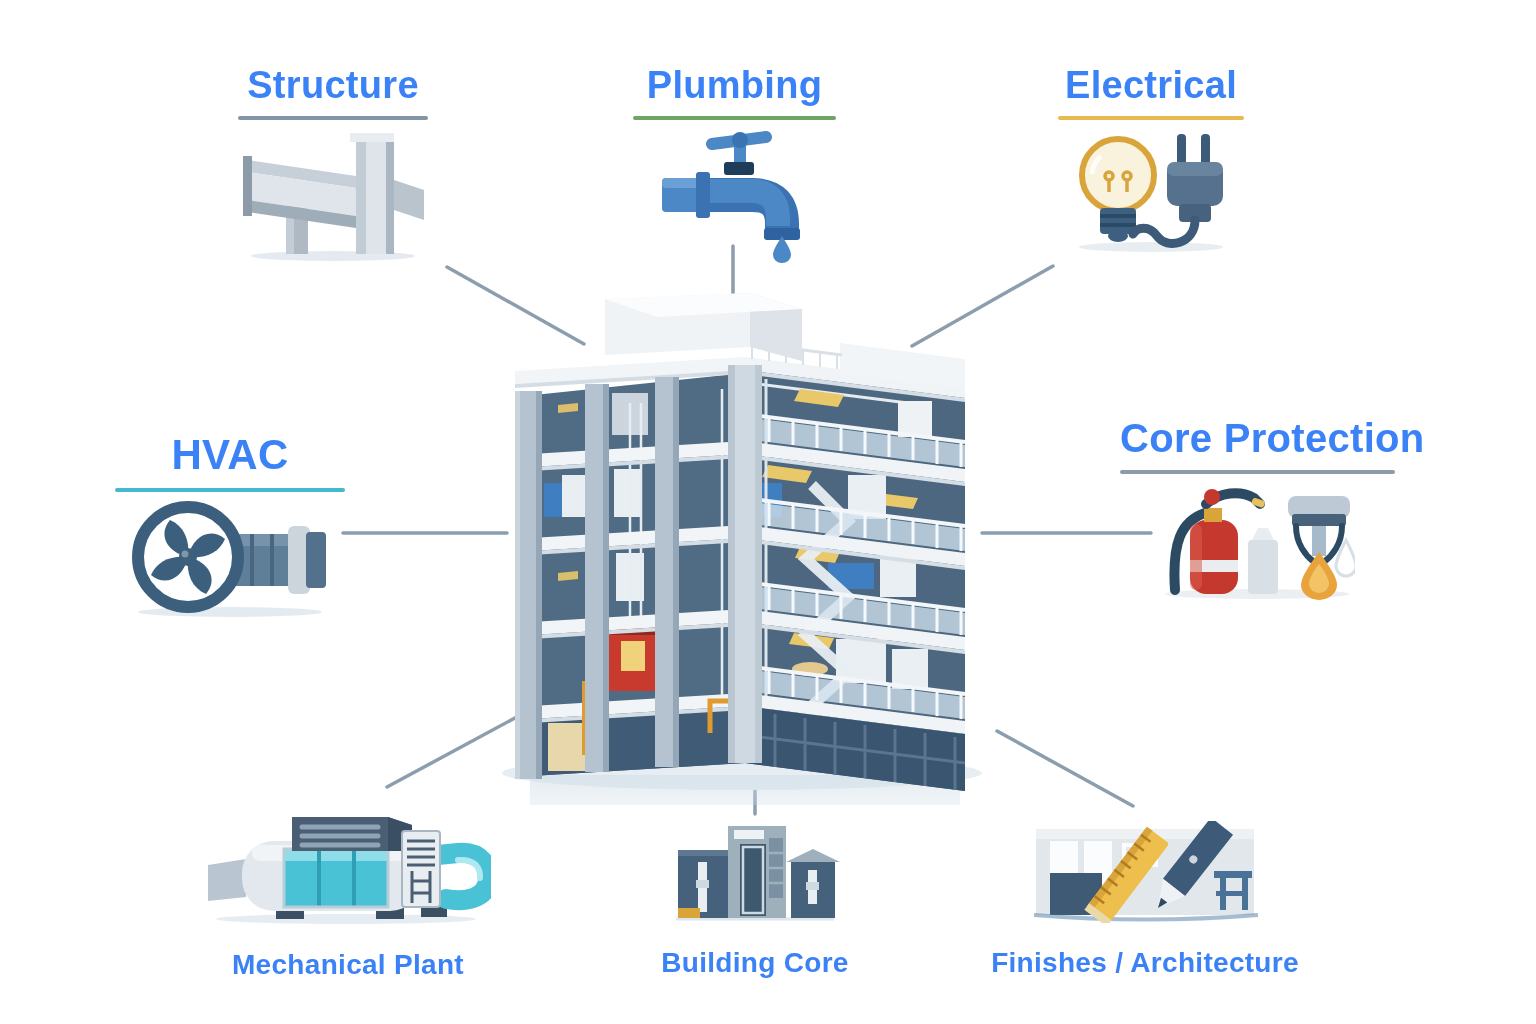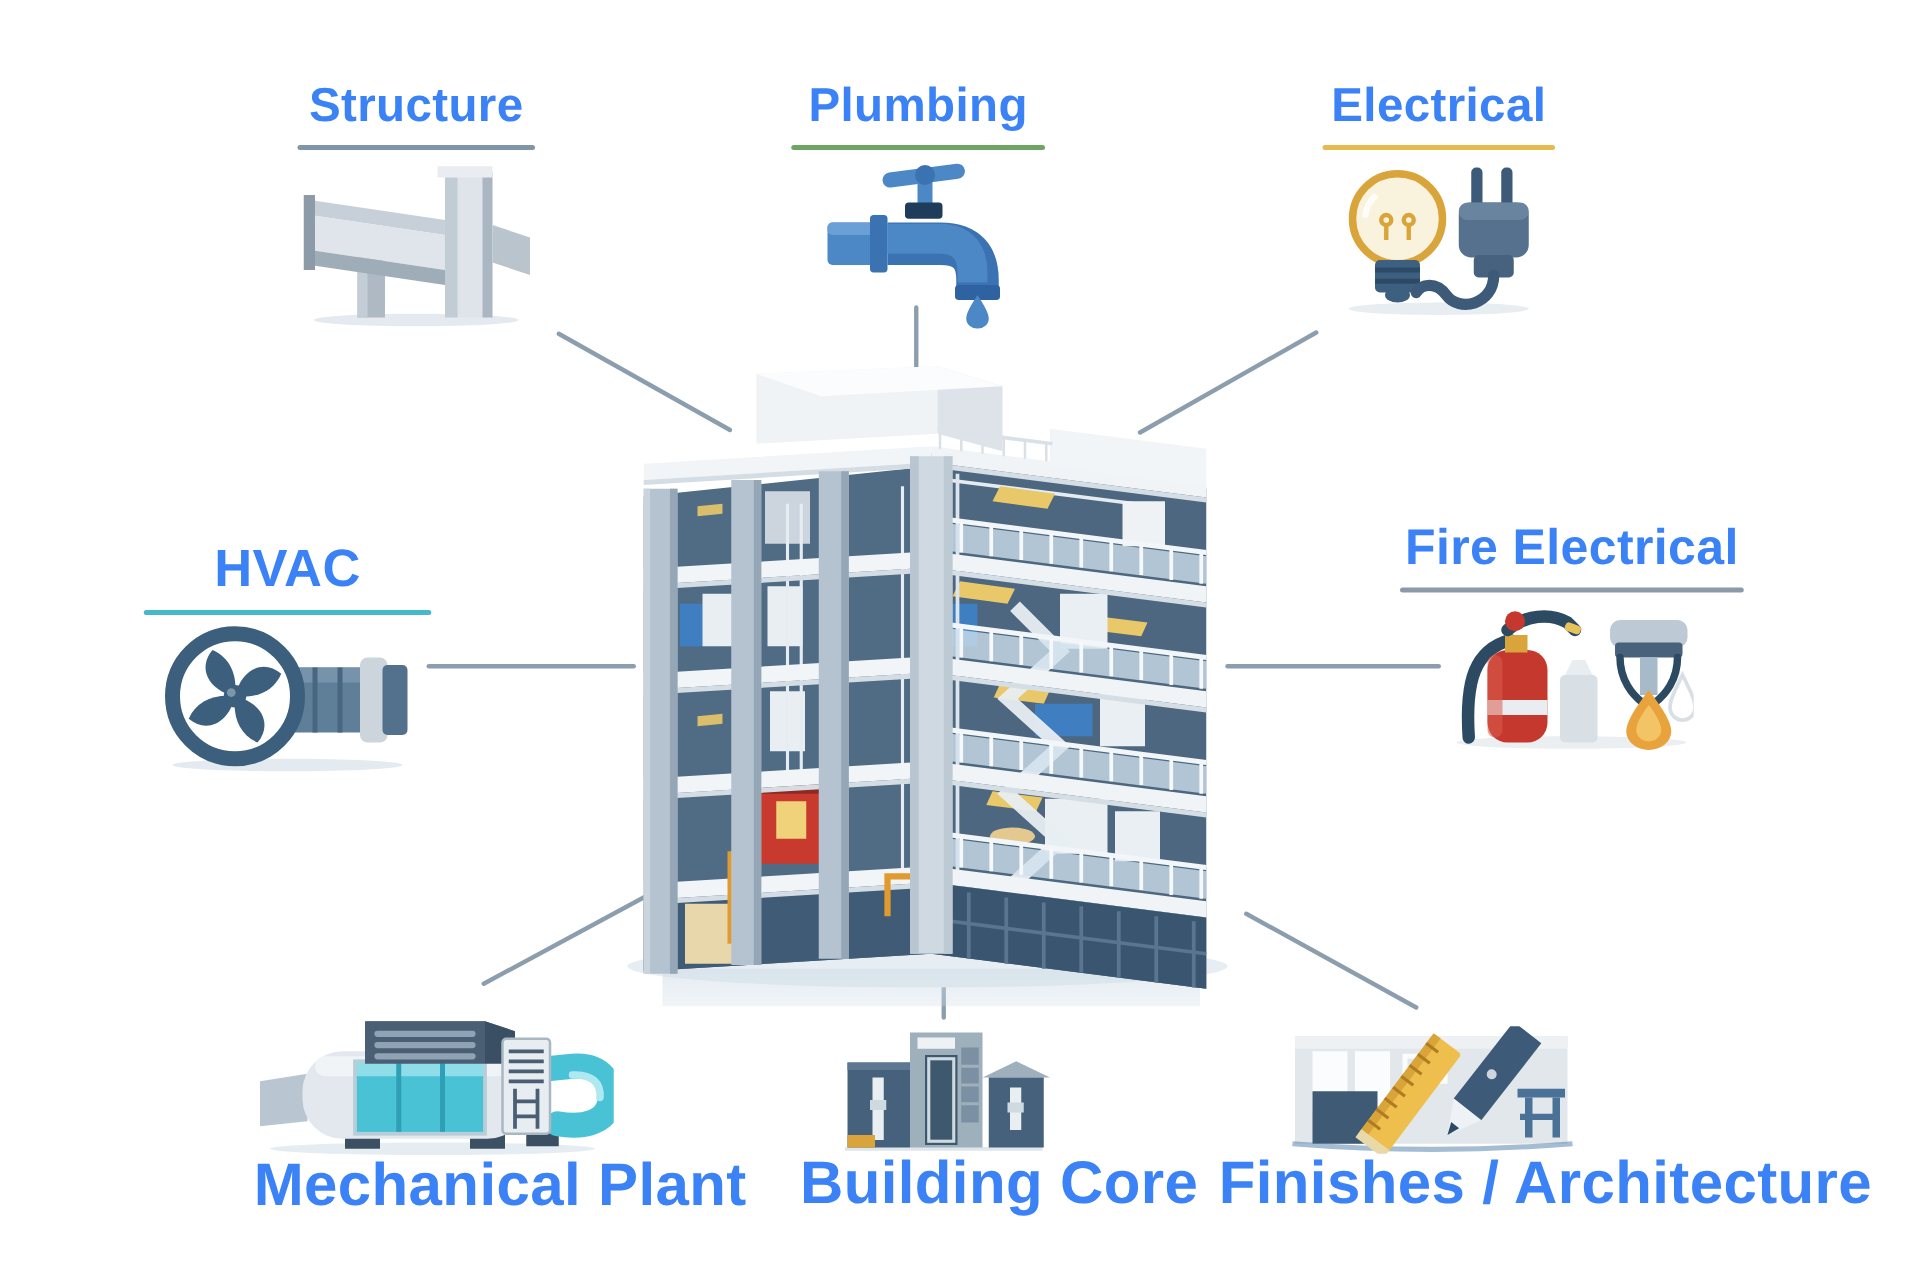--- a/index.html
+++ b/index.html
@@ -23,21 +23,21 @@
   
   #sys-structure  { left:238px;  top:62px;  width:190px; }
   #sys-plumbing   { left:633px;  top:62px;  width:203px;justify-content:flex-end; }
   #sys-electrical { left:1058px; top:62px;  width:186px; }
   
   #sys-hvac       { left:115px;  top:406px; width:230px; }
   #sys-hvac .sys-title { font-size:42px; line-height:50px;margin-top:24px; }
   #sys-fire       { left:1120px; top:414px; width:275px; }
   #sys-fire .sys-title { font-size:40px; line-height:48px; }
   
-  .sys-bottom .sys-title { font-size:48px; line-height:48px; }
+  .sys-bottom .sys-title { font-size:28px; line-height:48px; margin-top:16px; }
   #sys-mech { left:203px; top:795px; width:290px; }
   #sys-core { left:640px; top:812px; width:230px; }
   #sys-fin  { left:975px; top:813px; width:340px;justify-content:center; }
 
   .u-structure { background:#8096a8; }
   .u-plumbing  { background:#6fa564; }
   .u-electrical{ background:#e6ba4e; }
   .u-hvac      { background:#45b8cd; }
   .u-fire      { background:#8c9aa8; }
 </style>
@@ -308,21 +308,21 @@
           <path d="M58,57 C36,52 28,34 40,20 C54,26 60,40 58,57 Z" transform="rotate(180 58 57)"></path>
           <path d="M58,57 C36,52 28,34 40,20 C54,26 60,40 58,57 Z" transform="rotate(270 58 57)"></path>
         </g>
         <circle cx="58" cy="57" r="9" fill="#3b5f7c"></circle>
         <circle cx="55" cy="54" r="3.5" fill="#ffffff" opacity="0.35"></circle>
       </svg>
     </div>
   </div>
 
   <div class="sys" id="sys-fire">
-    <div class="sys-title">Fire Electrical</div>
+    <div class="sys-title">Core Protection</div>
     <div class="underline u-fire"></div>
     <div class="icon">
       <svg width="195" height="118" viewBox="0 0 195 118">
         <ellipse cx="97" cy="112" rx="92" ry="5" fill="#eceff2"></ellipse>
         <path d="M48,30 C20,38 12,62 15,108" stroke="#2d4a63" stroke-width="10" fill="none" stroke-linecap="round"></path>
         <rect x="88" y="58" width="30" height="54" rx="4" fill="#d8dfe5"></rect>
         <polygon points="92,58 114,58 108,46 98,46" fill="#e8edf1"></polygon>
         <rect x="30" y="38" width="48" height="74" rx="16" fill="#c5382e"></rect>
         <rect x="30" y="78" width="48" height="12" fill="#e9edf0"></rect>
         <rect x="30" y="42" width="12" height="66" rx="6" fill="#d95c4c" opacity="0.55"></rect>

